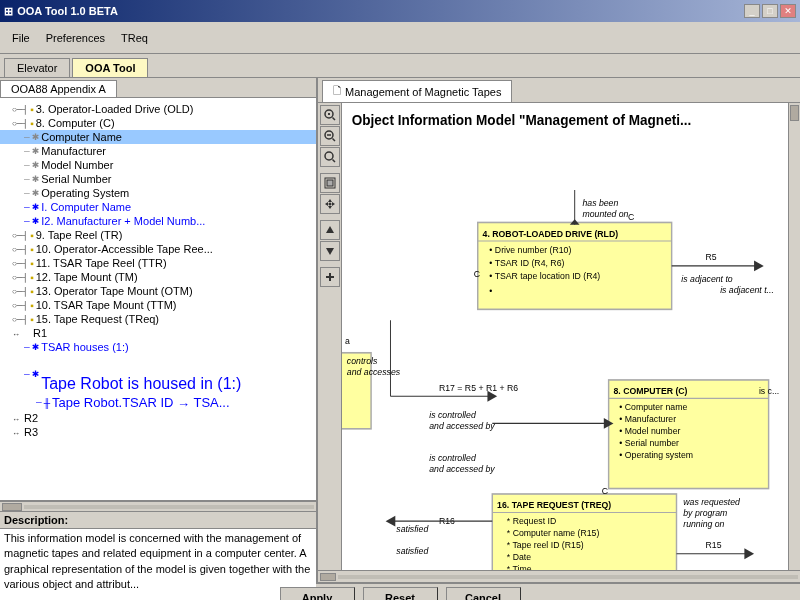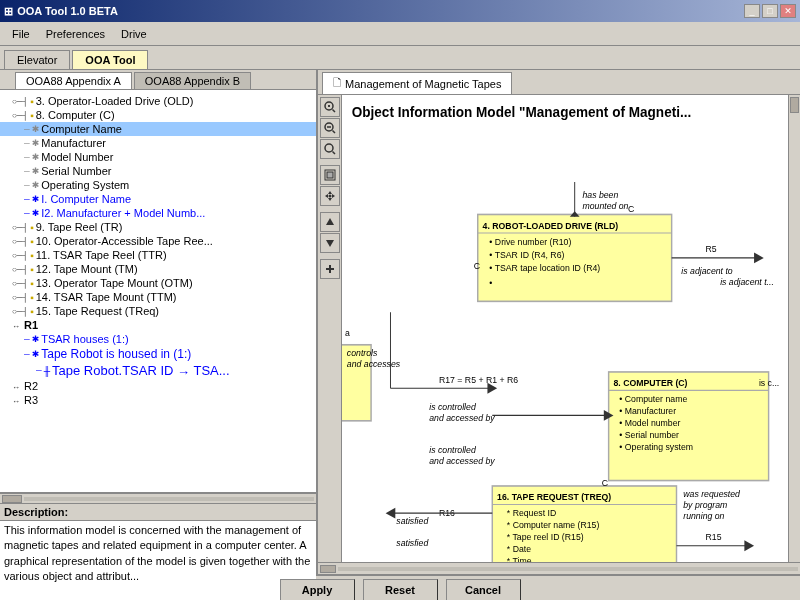--- a/index.html
+++ b/index.html
@@ -18,21 +18,21 @@
     #title-bar-left { display: flex; align-items: center; gap: 4px; font-size: 11px; font-weight: bold; }
     #title-bar-controls { display: flex; gap: 2px; }
     .title-btn {
       width: 16px; height: 14px; background: #d4d0c8; border: 1px solid #888;
       display: flex; align-items: center; justify-content: center; font-size: 9px; cursor: pointer;
     }
 
     
     #menu-bar {
       background: #d4d0c8;
-      height: 24px;
+      height: 32px;
       display: flex;
       align-items: center;
       padding: 0 4px;
       border-bottom: 1px solid #888;
     }
     .menu-item { padding: 2px 8px; cursor: pointer; font-size: 11px; }
 
     
     #tab-bar-top {
       background: #d4d0c8;
@@ -65,21 +65,21 @@
       display: flex;
       flex-direction: column;
       border-right: 2px solid #888;
     }
 
     
     #sub-tab-bar {
       background: #d4d0c8;
       display: flex;
       align-items: flex-end;
-      padding: 2px 15px 0;
+      padding: 2px 0 0;
       border-bottom: 1px solid #888;
     }
     .sub-tab {
       padding: 2px 10px;
       background: #c0bdb5;
       border: 1px solid #888;
       border-bottom: none;
       cursor: pointer;
       font-size: 11px;
       margin-right: 2px;
@@ -239,35 +239,34 @@
   <div id="title-bar-controls">
     <div class="title-btn">_</div>
     <div class="title-btn">□</div>
     <div class="title-btn" style="background:#e08080;">✕</div>
   </div>
 </div>
 
 <div id="menu-bar">
   <span class="menu-item">File</span>
   <span class="menu-item">Preferences</span>
-  <span class="menu-item">Drive</span>
+  <span class="menu-item">TReq</span>
 </div>
 
 <div id="tab-bar-top">
   <div class="top-tab">Elevator</div>
   <div class="top-tab active">OOA Tool</div>
 </div>
 
 <div id="main-content">
 
   <div id="left-panel">
 
     <div id="sub-tab-bar">
       <div class="sub-tab active">OOA88 Appendix A</div>
-      <div class="sub-tab">OOA88 Appendix B</div>
     </div>
 
     <div id="tree-area">
 
       <div style="height:4px;"></div>
 
       <div class="tree-item">
         <span class="tree-indent"></span>
         <span style="font-size:8px; margin-right:2px; color:#333;">○─┤</span>
         <span class="icon-folder">▪</span>
@@ -355,46 +354,46 @@
       <div class="tree-item">
         <span class="tree-indent"></span>
         <span style="font-size:8px; margin-right:2px; color:#333;">○─┤</span>
         <span class="icon-folder">▪</span>
         <span style="color:black;">13. Operator Tape Mount (OTM)</span>
       </div>
       <div class="tree-item">
         <span class="tree-indent"></span>
         <span style="font-size:8px; margin-right:2px; color:#333;">○─┤</span>
         <span class="icon-folder">▪</span>
-        <span style="color:black;">14. TSAR Tape Mount (TTM)</span>
+        <span style="color:black;">10. TSAR Tape Mount (TTM)</span>
       </div>
       <div class="tree-item">
         <span class="tree-indent"></span>
         <span style="font-size:8px; margin-right:2px; color:#333;">○─┤</span>
         <span class="icon-folder">▪</span>
         <span style="color:black;">15. Tape Request (TReq)</span>
       </div>
       <div class="tree-item">
         <span class="tree-indent"></span>
         <span style="font-size:8px; margin-right:2px; color:#333;">↔</span>
-        <span style="color:black; margin-left:2px;font-weight:bold;">R1</span>
+        <span style="color:black; margin-left:11px;">R1</span>
       </div>
       <div class="tree-item">
         <span class="tree-indent"></span>
           <span class="tree-indent"></span>
         <span style="font-size:8px; margin-right:2px; color:blue;">─</span>
         <span class="icon-link" style="color:blue;">✱</span>
         <span style="color:blue;">TSAR houses (1:)</span>
       </div>
       <div class="tree-item">
         <span class="tree-indent"></span>
           <span class="tree-indent"></span>
         <span style="font-size:8px; margin-right:2px; color:blue;">─</span>
         <span class="icon-link" style="color:blue;">✱</span>
-        <span style="color:blue; font-size:12px;">Tape Robot is housed in (1:)</span>
+        <span style="color:blue; font-size:16px;margin-top:20px;">Tape Robot is housed in (1:)</span>
       </div>
       <div class="tree-item">
         <span class="tree-indent"></span>
           <span class="tree-indent"></span>
           <span class="tree-indent"></span>
         <span style="font-size:8px; margin-right:2px; color:blue;">─</span>
         <span class="icon-link" style="color:blue; font-size:9px;">╫</span>
         <span style="color:blue; font-size:13px;">Tape Robot.TSAR ID → TSA...</span>
       </div>
       <div class="tree-item">

